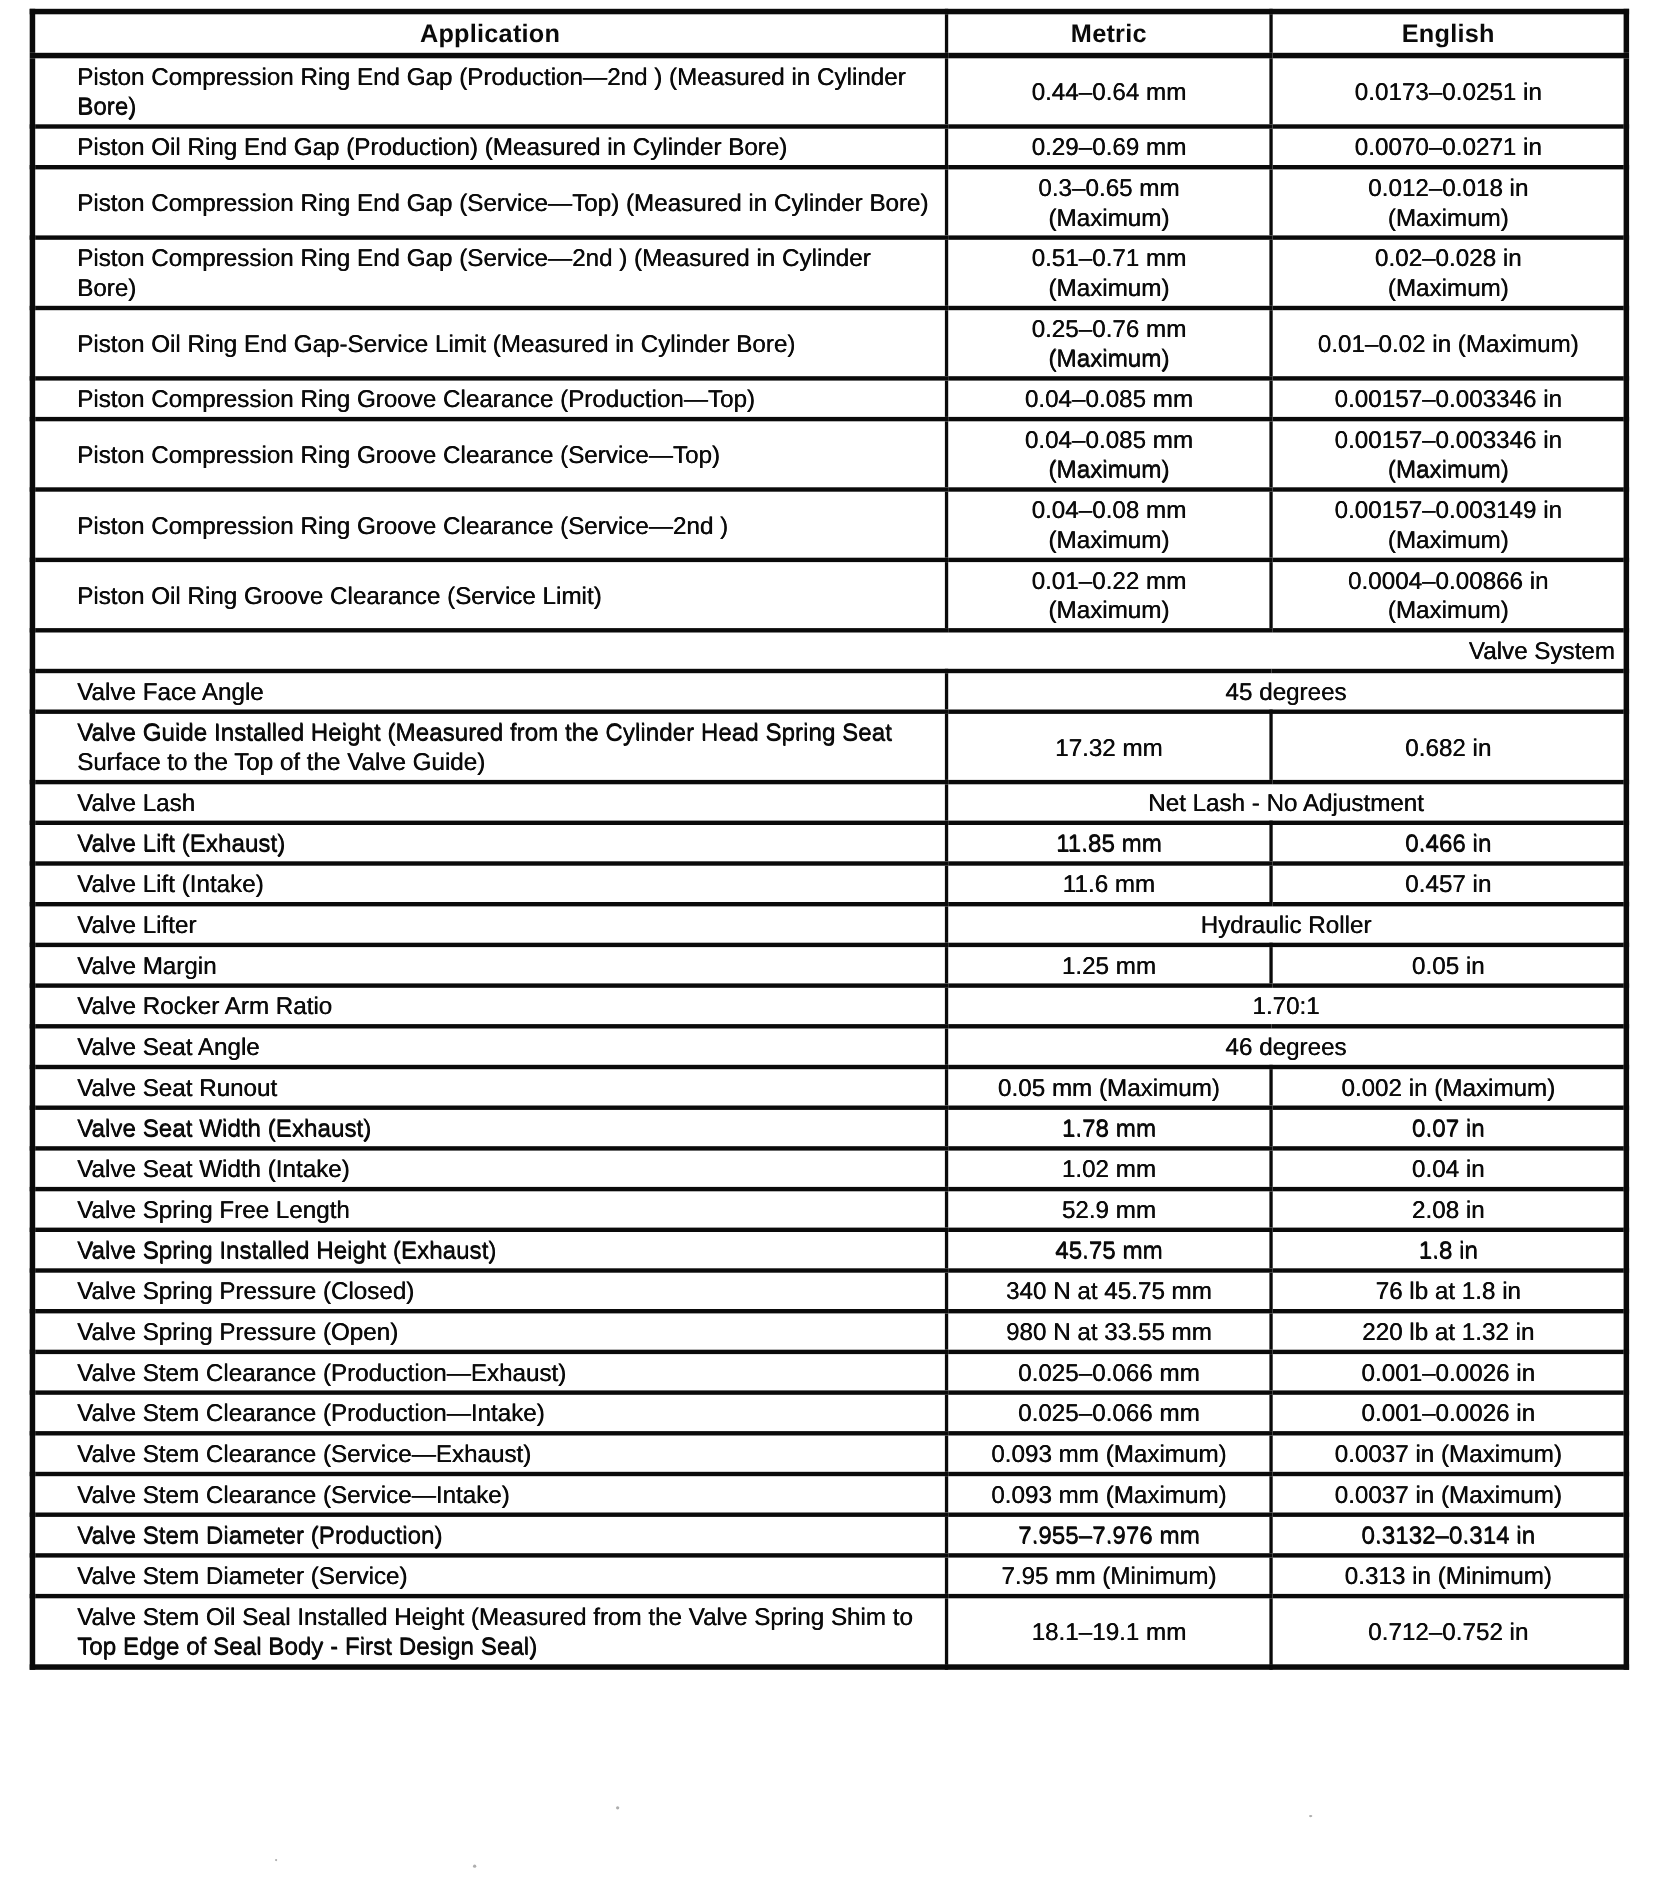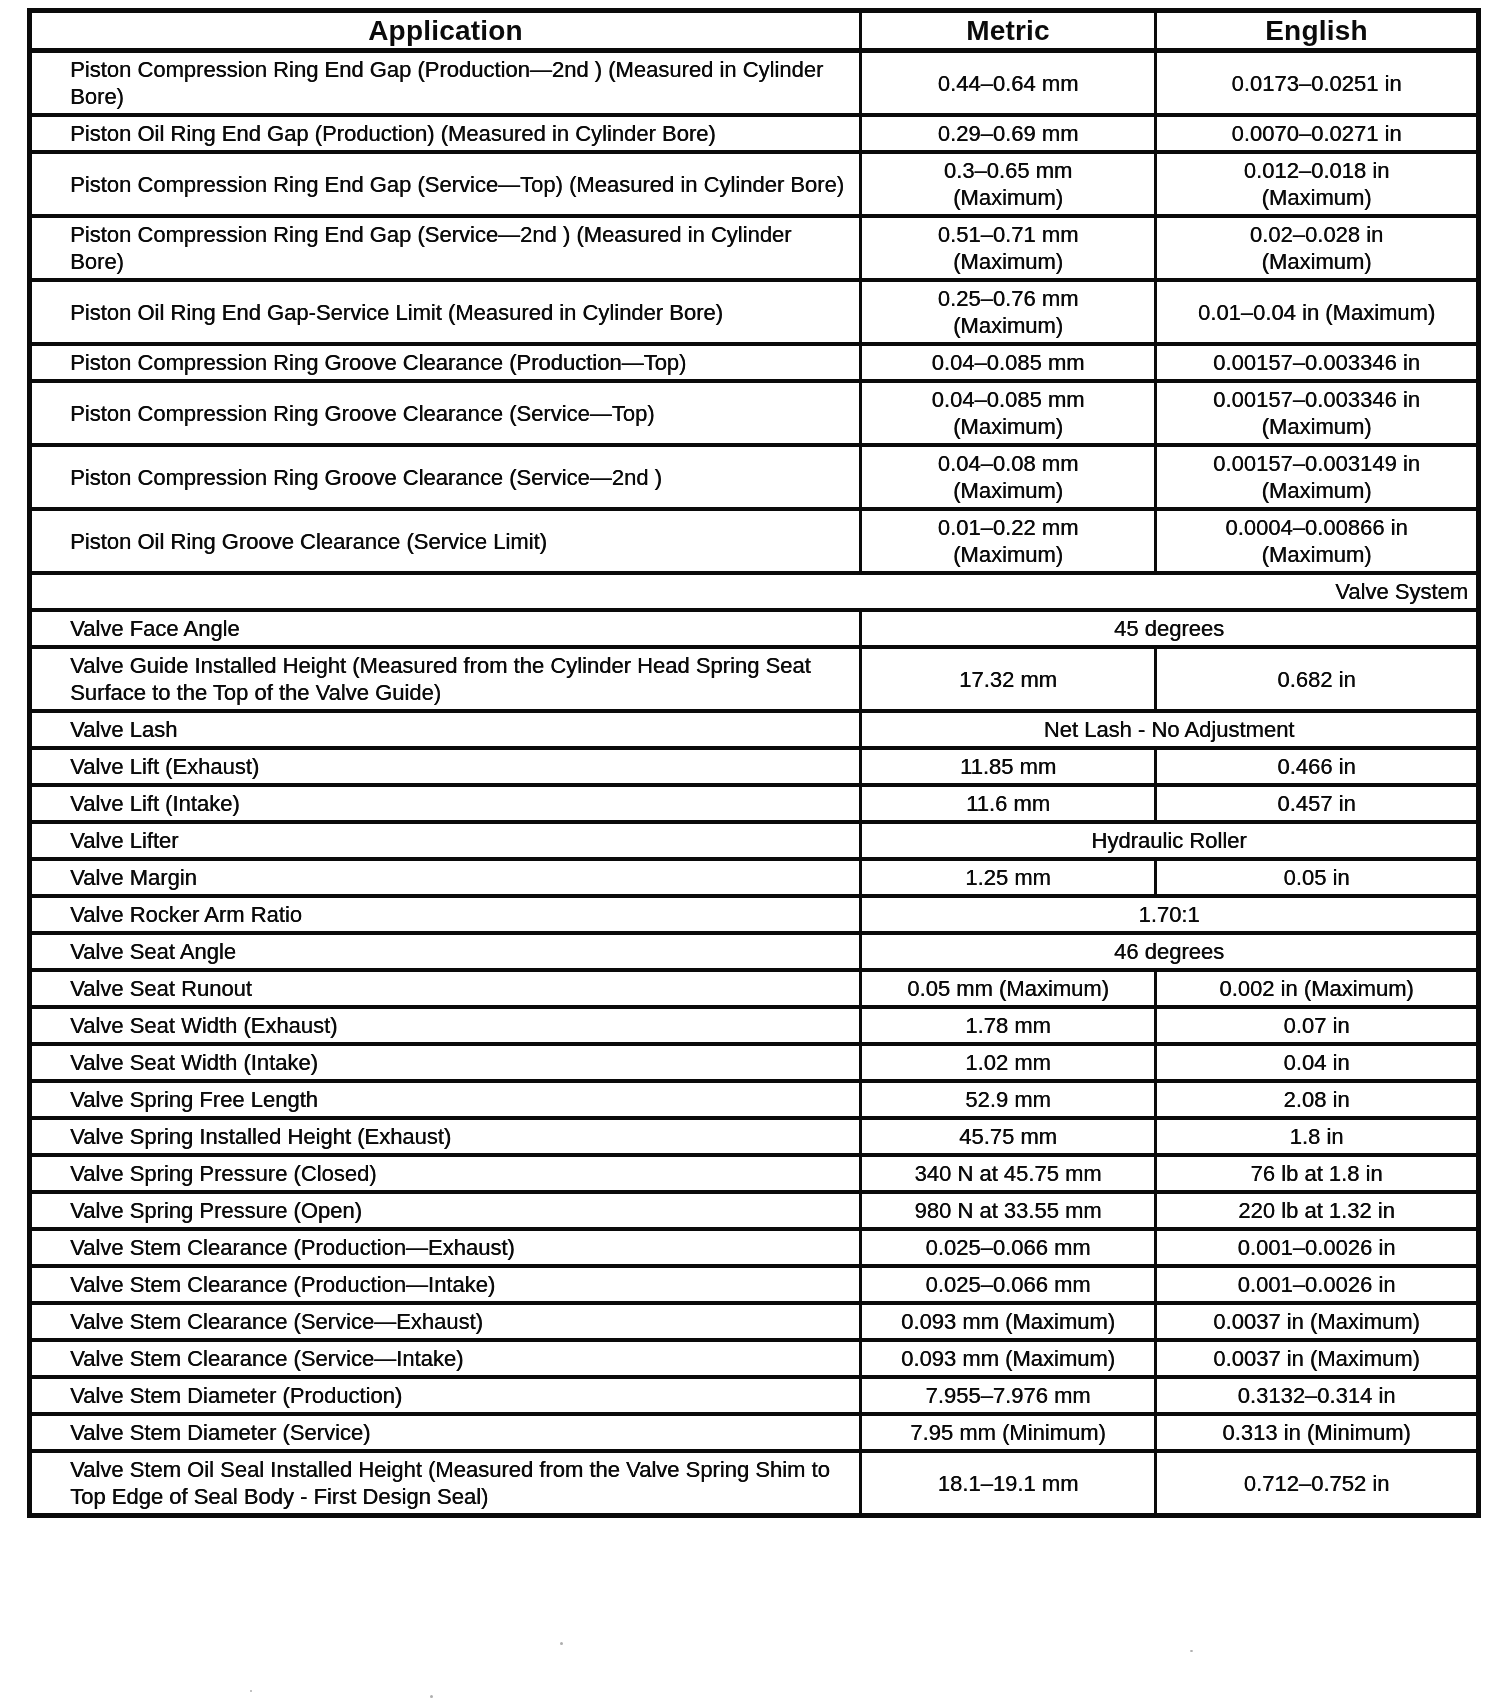--- a/index.html
+++ b/index.html
@@ -30,21 +30,21 @@
 
   .spec-table, .spec-table th, .spec-table td {
     border: 3px solid #0a0a0a;
   }
   .spec-table { border-width: 5px; }
   .spec-table th, .spec-table td {
     border-top-width: 4px;
     border-bottom-width: 4px;
   }
   .spec-table th {
-    font-size: 28px;
+    font-size: 23px;
     line-height: 27px;
     font-weight: bold;
     text-align: center;
     padding: 4px 6px;
     border-bottom-width: 5px;
     letter-spacing: 0.2px;
   }
   .spec-table td {
     font-size: 22px;
     line-height: 27px;
@@ -111,21 +111,21 @@
           <td class="app">Piston Compression Ring End Gap (Service—2nd ) (Measured in Cylinder Bore)</td>
           <td class="val">0.51–0.71 mm
 (Maximum)</td>
           <td class="val">0.02–0.028 in
 (Maximum)</td>
         </tr>
         <tr>
           <td class="app">Piston Oil Ring End Gap-Service Limit (Measured in Cylinder Bore)</td>
           <td class="val">0.25–0.76 mm
 (Maximum)</td>
-          <td class="val">0.01–0.04 in (Maximum)</td>
+          <td class="val">0.01–0.02 in (Maximum)</td>
         </tr>
         <tr>
           <td class="app">Piston Compression Ring Groove Clearance (Production—Top)</td>
           <td class="val">0.04–0.085 mm</td>
           <td class="val">0.00157–0.003346 in</td>
         </tr>
         <tr>
           <td class="app">Piston Compression Ring Groove Clearance (Service—Top)</td>
           <td class="val">0.04–0.085 mm
 (Maximum)</td>

